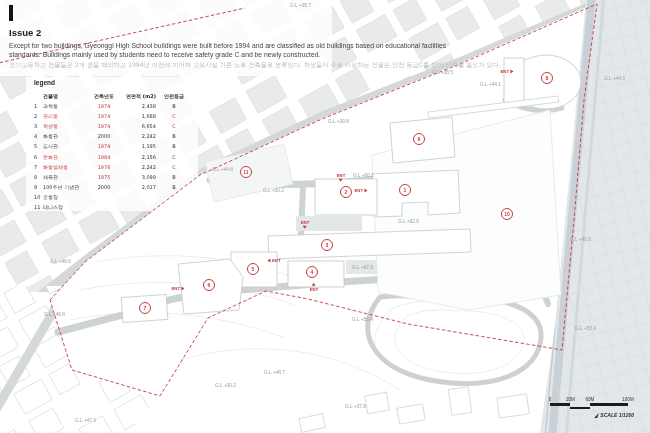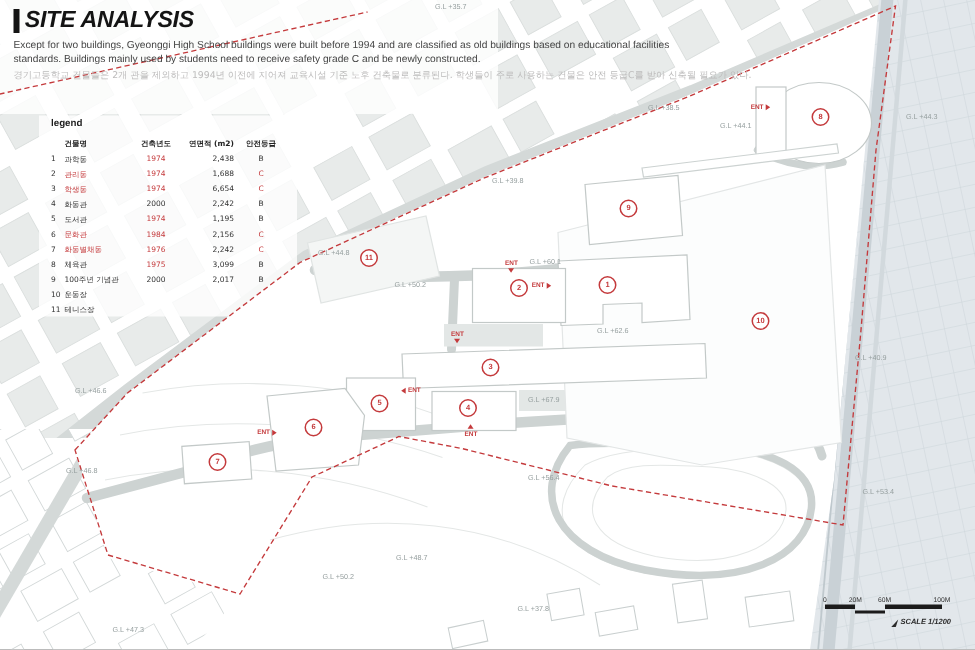--- a/index.html
+++ b/index.html
@@ -536,22 +536,22 @@
 
     <g fill="none" stroke="#c43a3c" stroke-width="0.9" stroke-dasharray="3.5,2.2">
       <polygon points="50,300 85,262 200,175 322,119 460,64 597,4 584,100 574,220 562,350 408,324 308,299 266,291 208,318 160,396 72,370"></polygon>
       <path d="M-6,64 L245,8"></path>
     </g>
   </svg>
 
   <div class="hdr">
     <div class="titleline">
       <div class="titlebar"></div>
-      <div class="title">SITE ANALYSIS</div>
     </div>
+    <div class="issue">Issue 2</div>
     <div class="desc">Except for two buildings, Gyeonggi High School buildings were built before 1994 and are classified as old buildings based on educational facilities</div>
     <div class="desc2">standards. Buildings mainly used by students need to receive safety grade C and be newly constructed.</div>
     <div class="descko">경기고등학교 건물들은 2개 관을 제외하고 1994년 이전에 지어져 교육시설 기준 노후 건축물로 분류된다. 학생들이 주로 사용하는 건물은 안전 등급C를 받아 신축될 필요가 있다.</div>
   </div>
 
   <div class="legend">
     <div class="legend-heading">legend</div>
     <div class="lrow lhead">
       <span class="lcell"></span>
       <span class="lcell">건물명</span>

